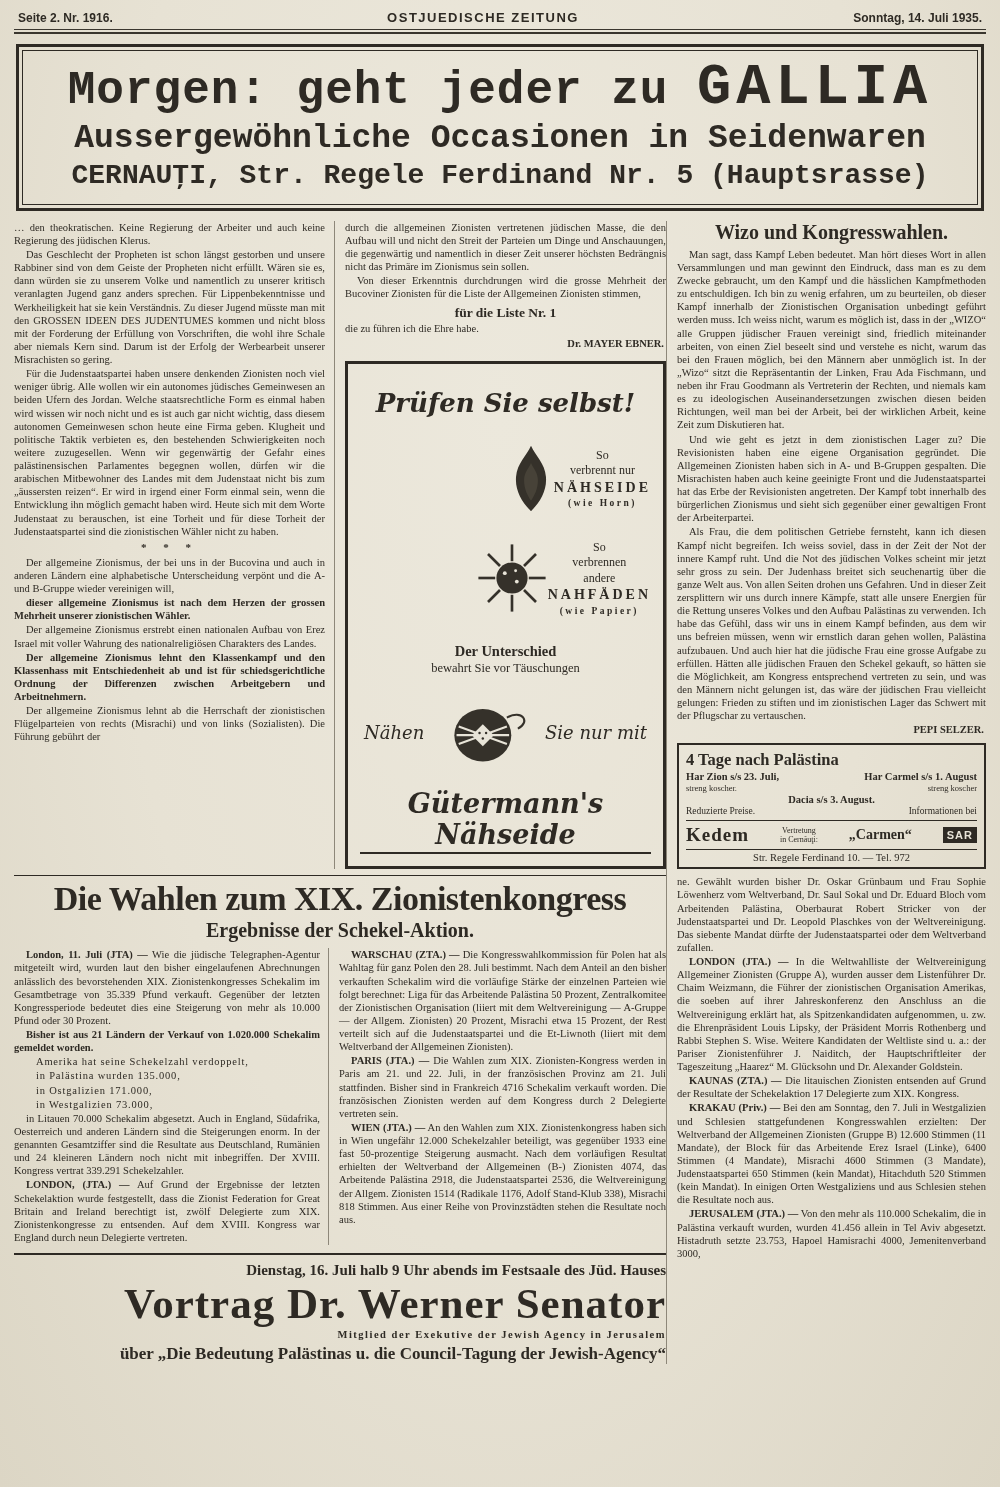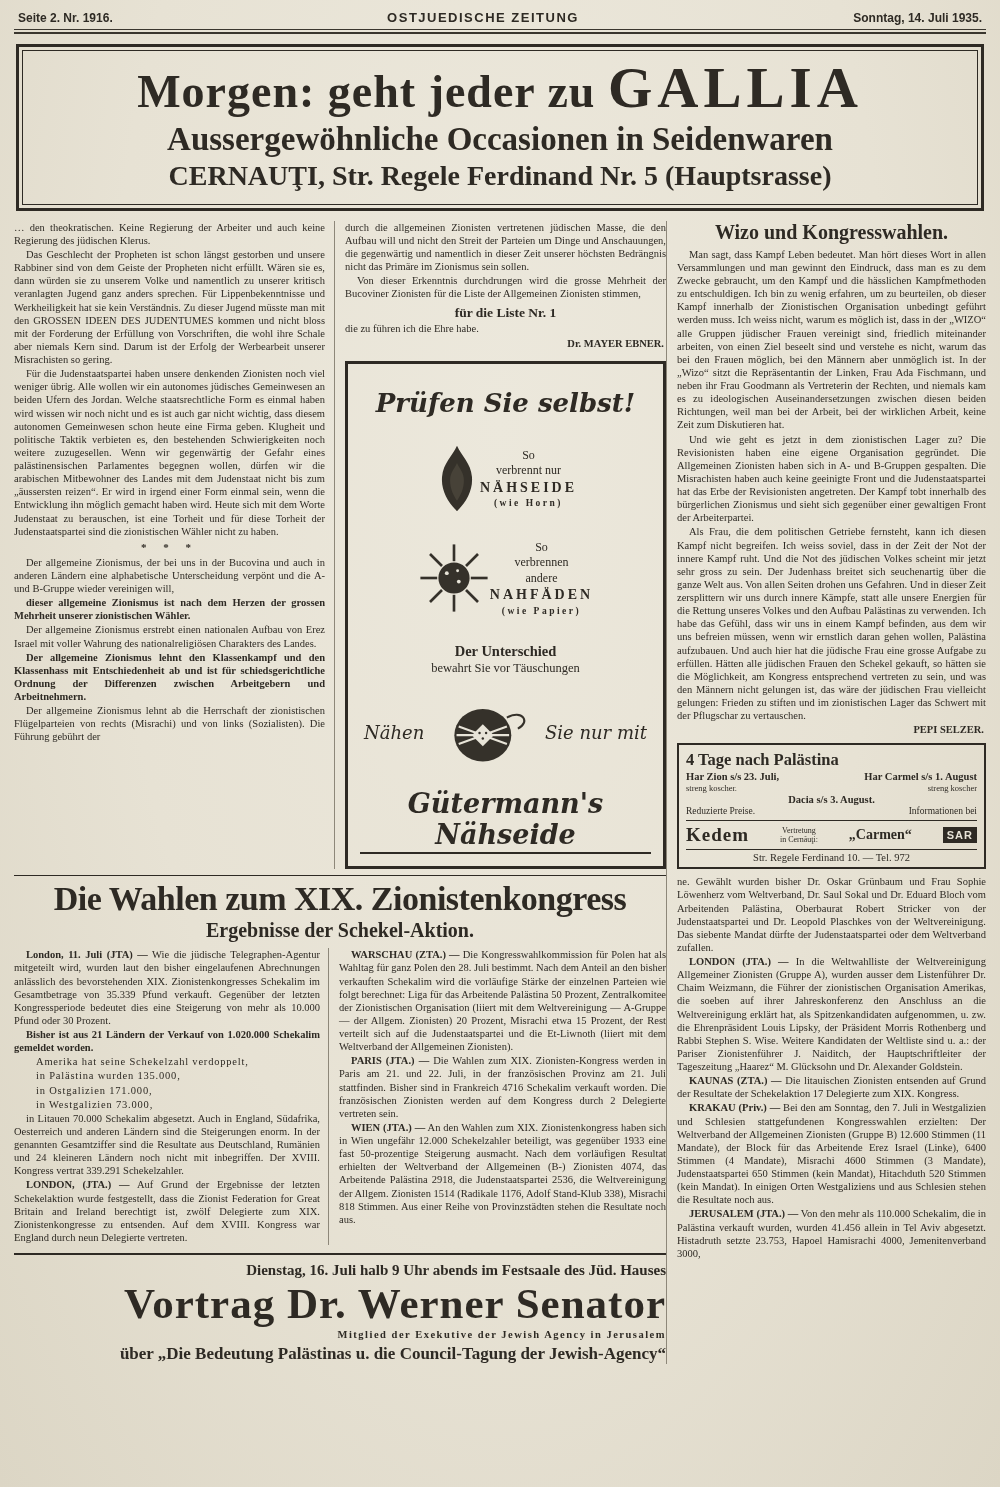--- a/index.html
+++ b/index.html
@@ -10,21 +10,21 @@
     color:#2e2a24;
     font-family:"Liberation Serif", serif;
   }
   
   .masthead { display:flex; justify-content:space-between; align-items:baseline;
     padding:10px 18px 4px; font-family:"Liberation Sans", sans-serif; font-weight:bold; font-size:12px; }
   .masthead .mh-center { font-size:13px; letter-spacing:1.5px; }
   .rule2 { margin:0 14px; border-top:1px solid #3a362e; border-bottom:2px solid #3a362e; height:5px; }
 
   
-  .gallia { margin:10px 16px 4px; border:3px solid #2e2a24; padding:3px; }
+  .gallia { margin:10px 16px 4px; border:3px solid #2e2a24; padding:3px;font-family:Liberation Mono, monospace; }
   .gallia-inner { border:1px solid #2e2a24; text-align:center; padding:6px 4px 12px; }
   .g1 { font-size:46px; font-weight:bold; letter-spacing:1px; white-space:nowrap; line-height:1.1; }
   .g1 .brand { font-size:57px; letter-spacing:5px; }
   .g2 { font-size:33px; font-weight:bold; margin-top:1px; line-height:1.1; }
   .g3 { font-size:28px; font-weight:bold; margin-top:4px; line-height:1.1; }
 
   
   .content { display:flex; padding:6px 14px 0; }
   .left-region { width:652px; }
   .top-cols { display:flex; }
@@ -39,21 +39,21 @@
   .divider-stars { text-align:center; font-weight:bold; letter-spacing:7px; font-size:11px; margin:3px 0; }
   .list-line { text-indent:22px; text-align:left; letter-spacing:0.8px; }
 
   .liste-line { text-align:center; font-weight:bold; font-size:13.5px; margin:3px 0 1px; }
   .sig { text-align:right; font-weight:bold; font-size:10.5px; margin:2px 2px 6px 0; }
 
   
   .gut { border:3px solid #2e2a24; margin-top:6px; padding:24px 12px 12px; text-align:center;
          display:flex; flex-direction:column; justify-content:space-between; min-height:508px; flex:1; }
   .gut-head { font-style:italic; font-weight:bold; font-size:26px; font-family:"DejaVu Serif", serif; }
-  .gut-row { display:flex; align-items:center; justify-content:center; margin-top:8px; }
+  .gut-row { display:flex; align-items:center; justify-content:flex-end; margin-top:8px; }
   .gut-text { font-size:12px; line-height:1.3; }
   .gut-caps { font-weight:bold; letter-spacing:3px; font-size:14px; }
   .gut-small { font-size:9.5px; letter-spacing:2.5px; font-weight:bold; }
   .gut-diff1 { font-weight:bold; font-size:14.5px; margin-top:8px; }
   .gut-diff2 { font-size:12.5px; margin-top:1px; }
   .gut-bottom { display:flex; justify-content:space-between; align-items:center; margin-top:6px; padding:0 4px; }
   .gut-script { font-style:italic; font-weight:normal; font-size:18px; font-family:"DejaVu Serif", serif; }
   .gut-brand { font-style:italic; font-weight:bold; font-size:27px; margin-top:4px;
                font-family:"DejaVu Serif", serif; border-bottom:2px solid #2e2a24; display:inline-block;
                padding:0 10px 2px; align-self:center; }

